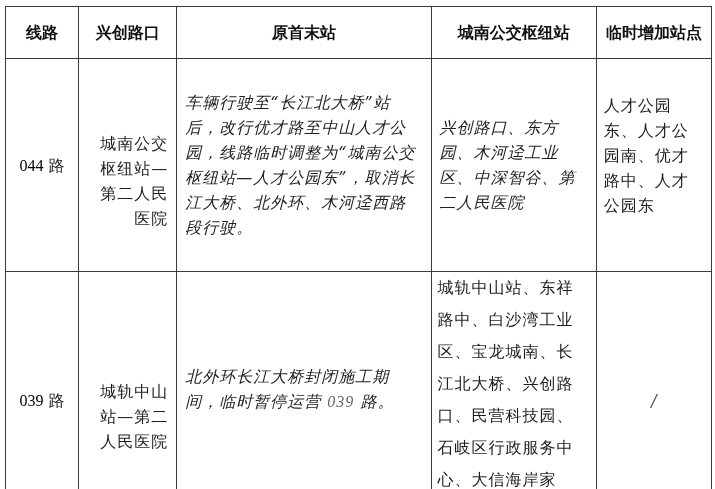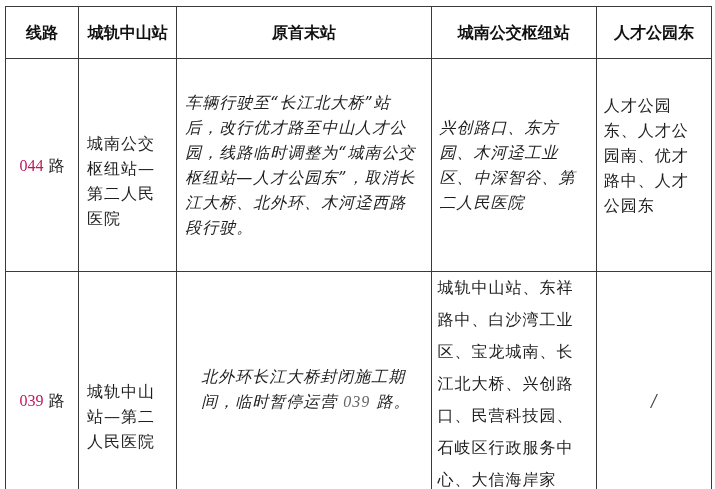--- a/index.html
+++ b/index.html
@@ -45,33 +45,33 @@
     .col-endpoints { width: 98px; }
     .col-adjust { width: 254px; }
     .col-cancel { width: 165px; }
     .col-add { width: 115px; }
     th .hdr-add {
       display: block;
       line-height: 24px;
       padding: 0 4px;
     }
     .route-num {
-      color: #be185d;
+      color: #000000;
       font-family: "Liberation Serif", serif;
     }
     .cell-text {
       display: block;
       text-align: left;
       padding: 0 8px 0 8px;
       letter-spacing: 1px;
       font-style: italic;
     }
     .cell-center {
       display: block;
-      text-align: left;
+      text-align: right;
       padding: 0 8px;
       letter-spacing: 1px;
       margin-top: 32px;
     }
     .add-text {
       display: block;
       text-align: left;
       padding: 0 6px 20px 7px;
       letter-spacing: 1px;
       line-height: 25px;
@@ -80,42 +80,42 @@
       display: block;
       text-align: left;
       padding: 0 6px;
       line-height: 32px;
       letter-spacing: 1px;
     }
     .slash {
       font-style: italic;
       color: #444;
     }
-    .adjust-039 { padding-bottom: 22px; margin-left: 16px; }
+    .adjust-039 { padding-bottom: 22px; }
     .num { font-family: "Liberation Serif", serif; color: #666; }
   </style>
 </head>
 <body>
 
 <table class="route-table">
   <colgroup>
     <col class="col-route">
     <col class="col-endpoints">
     <col class="col-adjust">
     <col class="col-cancel">
     <col class="col-add">
   </colgroup>
   <tbody>
       <tr class="header-row">
     <th>线路</th>
-    <th>城轨中山站</th>
+    <th>兴创路口</th>
     <th>原首末站</th>
     <th>城南公交枢纽站</th>
     <th>
-          <span class="hdr-add">人才公园东</span>
+          <span class="hdr-add">临时增加站点</span>
         </th>
   </tr>
 
   <tr class="row-044">
     <td>
       <span class="route-num">044</span>
       <span>路</span>
     </td>
     <td>
       <span class="cell-center">城南公交枢纽站—第二人民医院</span>

